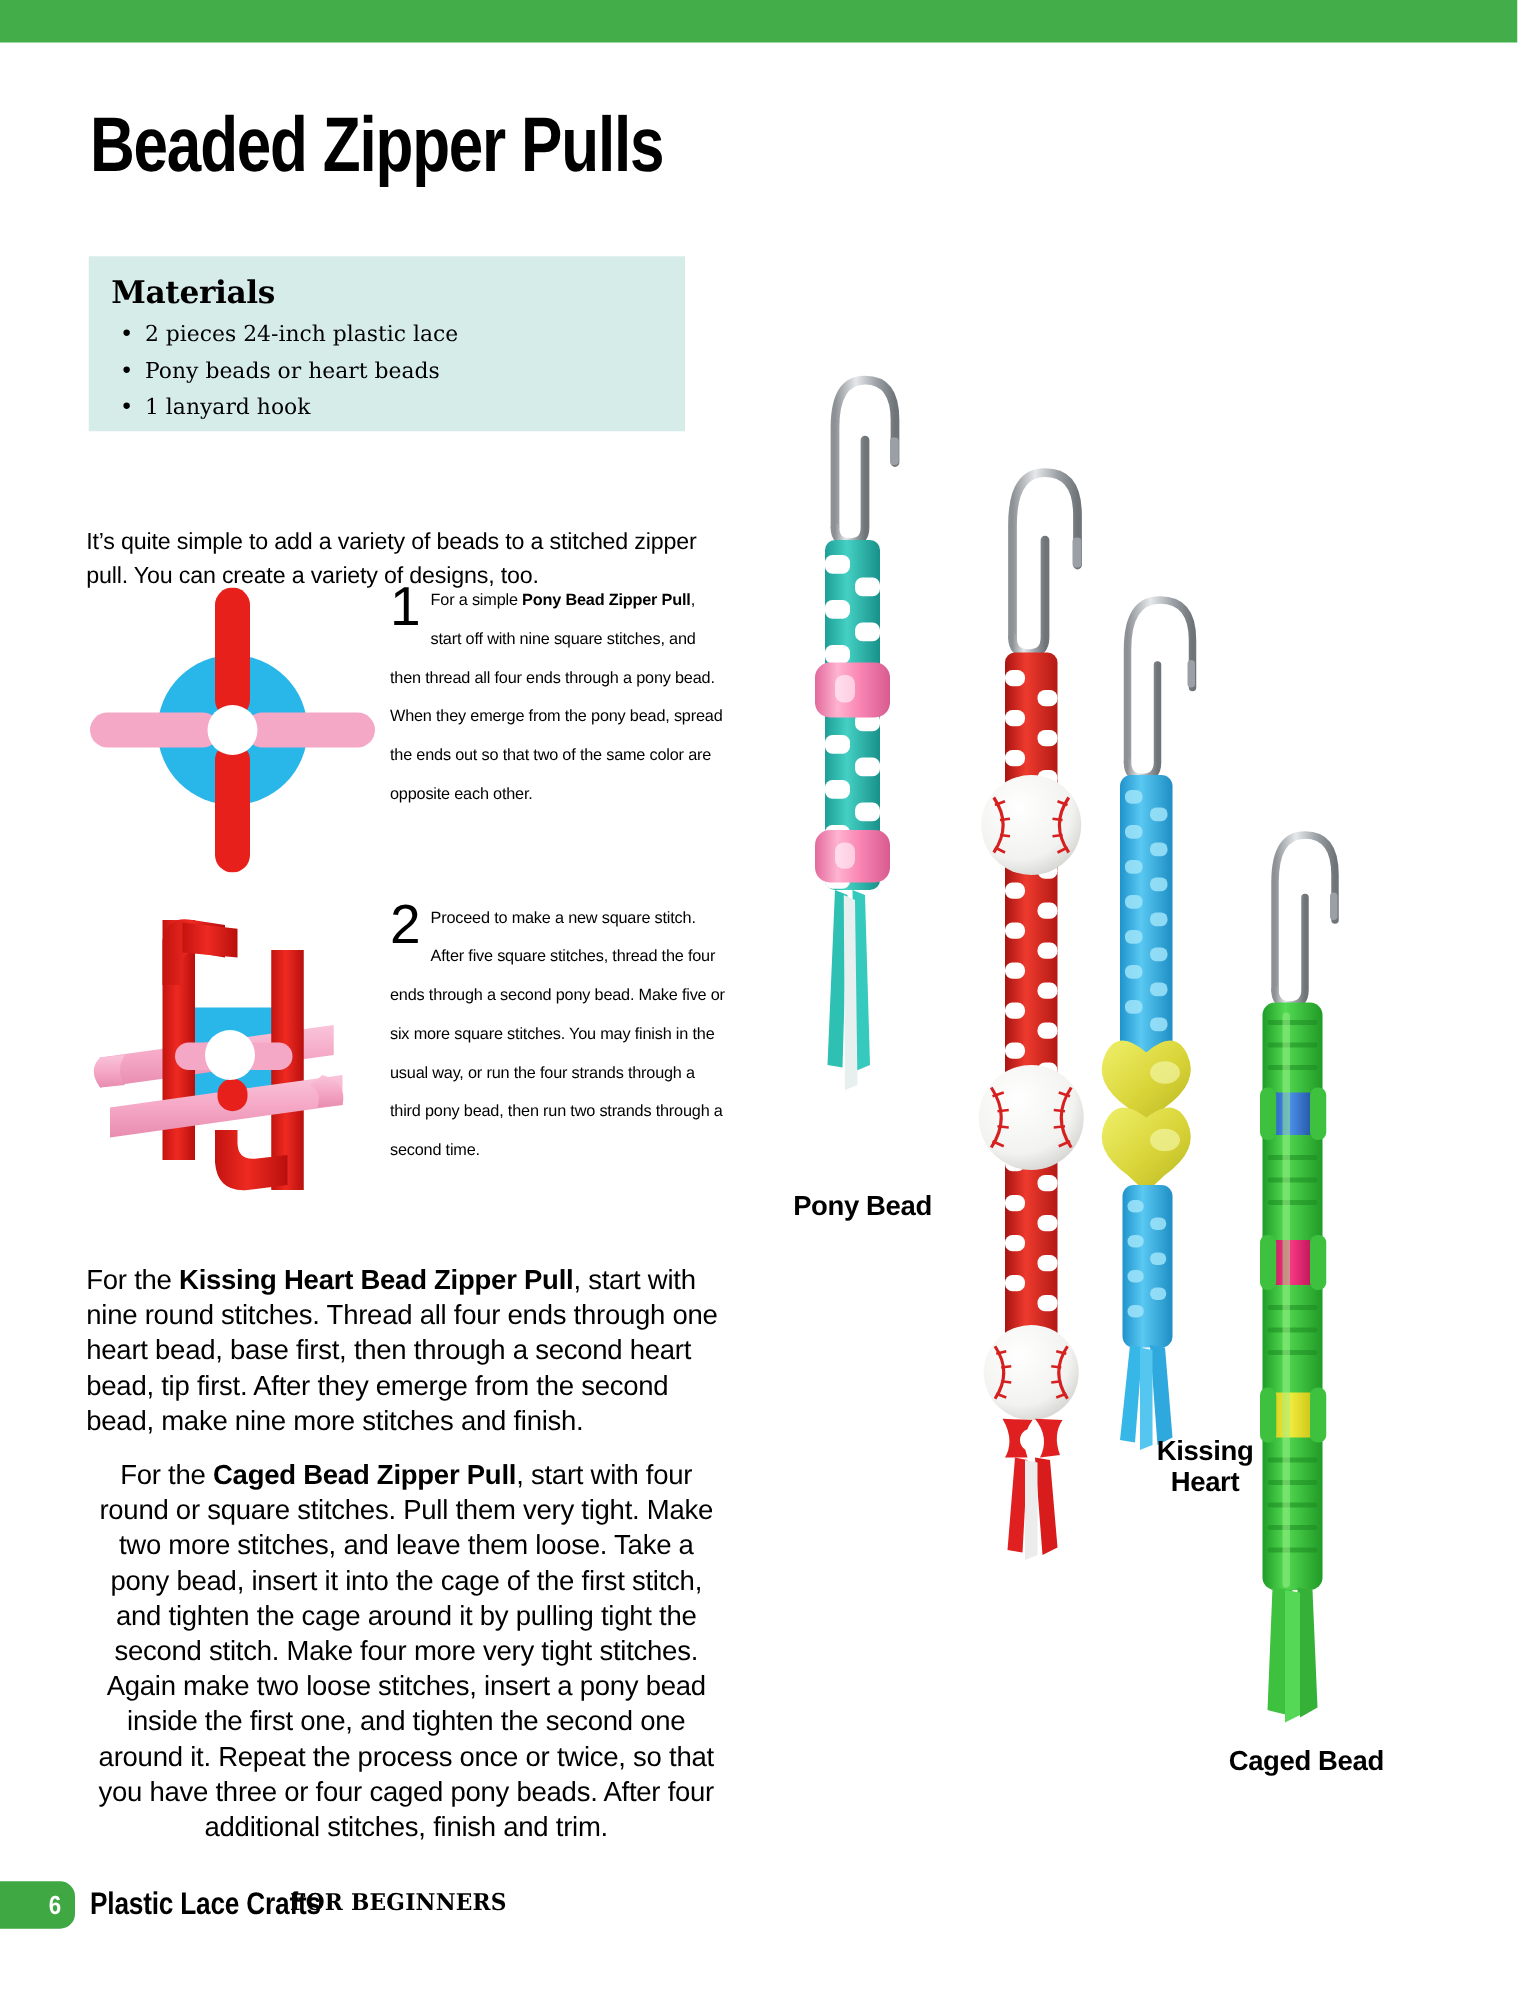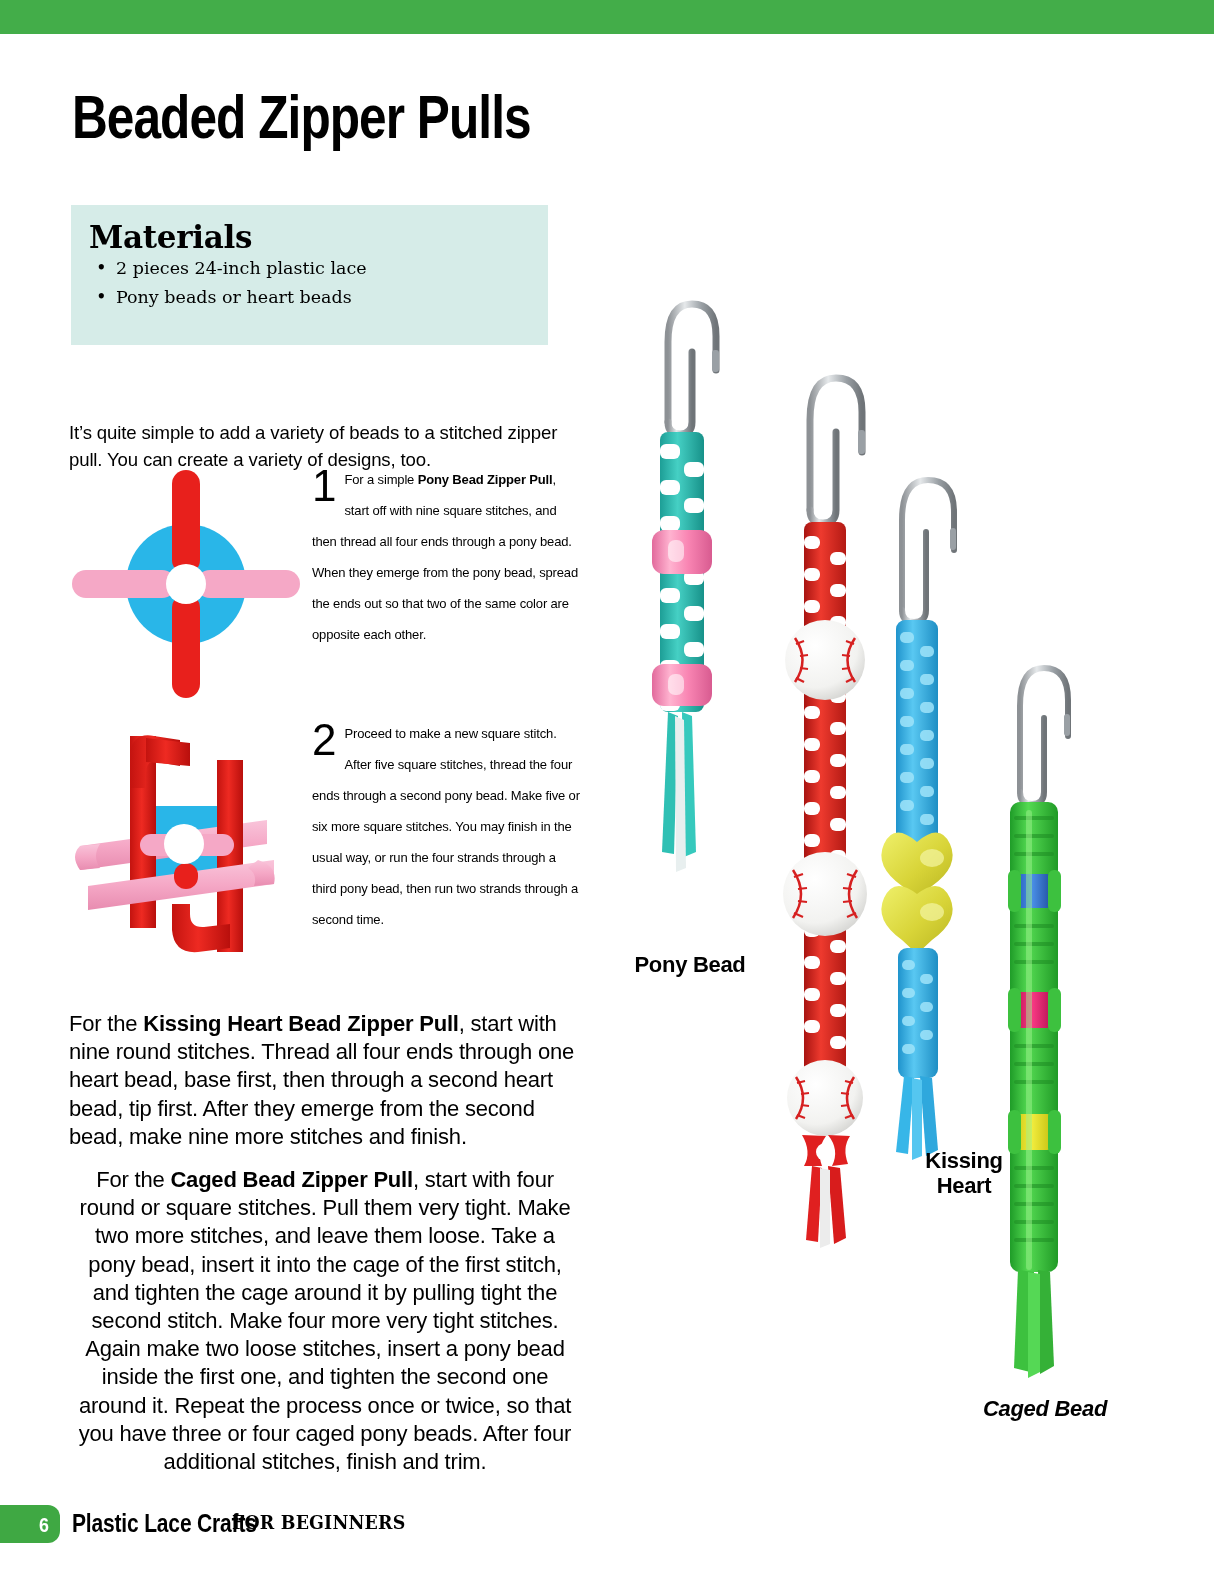--- a/index.html
+++ b/index.html
@@ -48,21 +48,21 @@
     width: 477px;
     height: 140px;
     background: #d6ece8;
   }
   .materials-title {
     position: absolute;
     left: 18px;
     top: 14px;
     font-family: "DejaVu Serif", serif;
     font-weight: bold;
-    font-size: 31px;
+    font-size: 25px;
     letter-spacing: -0.3px;
   }
   .materials-list {
     position: absolute;
     left: 22px;
     top: 49px;
     margin: 0;
     padding: 0;
     list-style: none;
     font-family: "DejaVu Serif", serif;
@@ -143,21 +143,21 @@
   .caption {
     position: absolute;
     font-weight: bold;
     font-size: 22px;
     line-height: 25px;
     letter-spacing: -0.3px;
     text-align: center;
   }
   .cap-pony    { left: 600px; top: 952px; width: 180px; }
   .cap-kissing { left: 889px; top: 1148px; width: 150px; }
-  .cap-caged   { left: 930px; top: 1396px; width: 230px; font-style: italic; }
+  .cap-caged   { left: 930px; top: 1396px; width: 230px; }
 
   
   .footer {
     position: absolute;
     left: 0;
     top: 1498px;
     width: 1214px;
     height: 60px;
   }
   .page-badge {
@@ -212,20 +212,21 @@
 
 <div class="top-band"></div>
 
 <div class="page-title">Beaded Zipper Pulls</div>
 
 <div class="materials-box">
   <div class="materials-title">Materials</div>
   <ul class="materials-list">
     <li>2 pieces 24-inch plastic lace</li>
     <li>Pony beads or heart beads</li>
+    <li>1 lanyard hook</li>
   </ul>
 </div>
 
 <div class="intro-para">It’s quite simple to add a variety of beads to a stitched zipper pull. You can create a variety of designs, too.</div>
 
 <div class="diagram diagram-1">
   <svg viewBox="0 0 228 228" width="228" height="228">
 
     <circle cx="114" cy="114" r="60" fill="#29b6e8"></circle>
 

